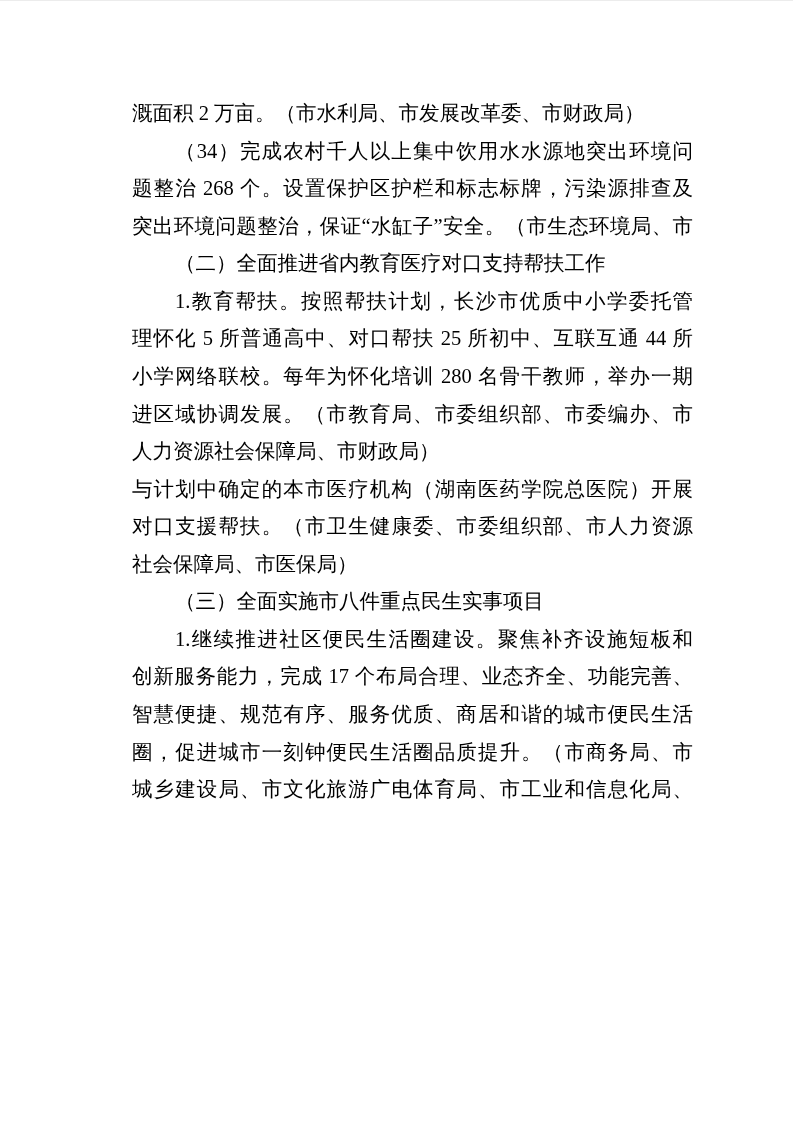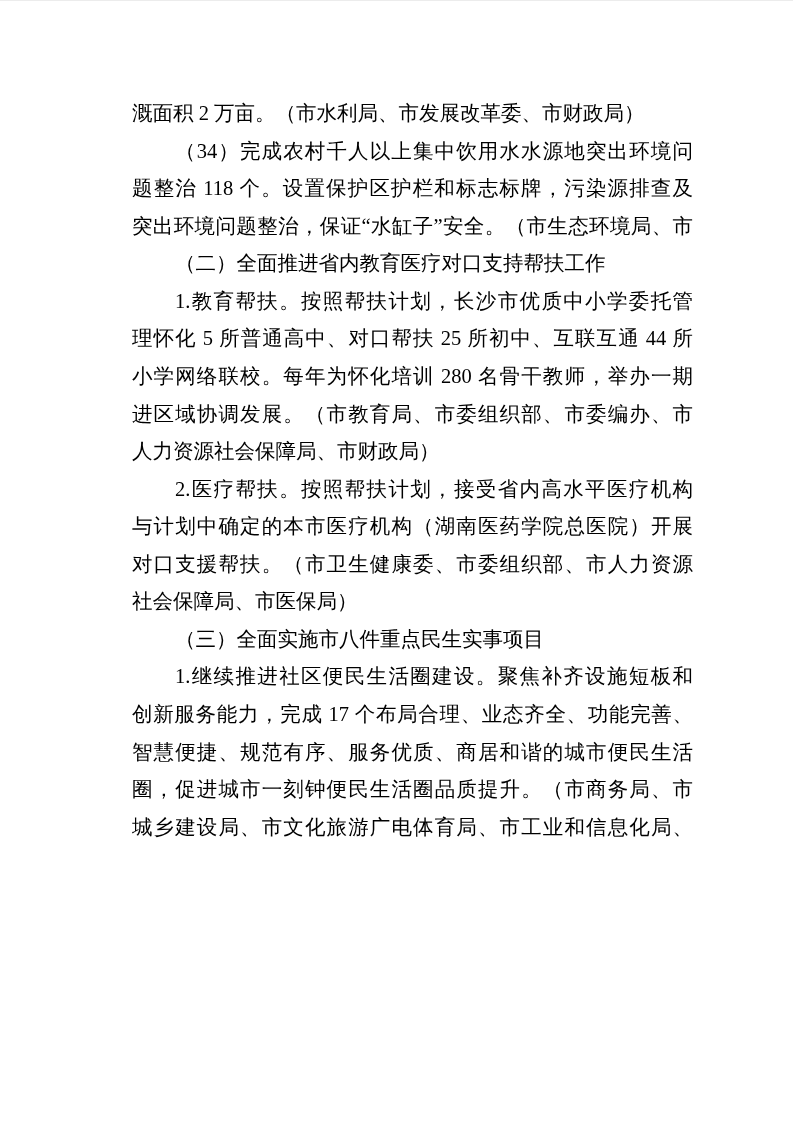--- a/index.html
+++ b/index.html
@@ -47,29 +47,28 @@
   }
 </style>
 </head>
 <body>
 
 <div class="page">
   <div class="page-top-edge"></div>
   <div class="doc">
       <div class="line para-end">溉面积 2 万亩。（市水利局、市发展改革委、市财政局）</div>
       <div class="line indent">（34）完成农村千人以上集中饮用水水源地突出环境问</div>
-      <div class="line">题整治 118 个。设置保护区护栏和标志标牌，污染源排查及</div>
+      <div class="line">题整治 268 个。设置保护区护栏和标志标牌，污染源排查及</div>
       <div class="line">突出环境问题整治，保证“水缸子”安全。（市生态环境局、市</div>
       <div class="line indent para-end">（二）全面推进省内教育医疗对口支持帮扶工作</div>
       <div class="line indent">1.教育帮扶。按照帮扶计划，长沙市优质中小学委托管</div>
       <div class="line">理怀化 5 所普通高中、对口帮扶 25 所初中、互联互通 44 所</div>
       <div class="line">小学网络联校。每年为怀化培训 280 名骨干教师，举办一期</div>
       <div class="line">进区域协调发展。（市教育局、市委组织部、市委编办、市</div>
       <div class="line para-end">人力资源社会保障局、市财政局）</div>
-      <div class="line indent">2.医疗帮扶。按照帮扶计划，接受省内高水平医疗机构</div>
       <div class="line">与计划中确定的本市医疗机构（湖南医药学院总医院）开展</div>
       <div class="line">对口支援帮扶。（市卫生健康委、市委组织部、市人力资源</div>
       <div class="line para-end">社会保障局、市医保局）</div>
       <div class="line indent para-end">（三）全面实施市八件重点民生实事项目</div>
       <div class="line indent">1.继续推进社区便民生活圈建设。聚焦补齐设施短板和</div>
       <div class="line">创新服务能力，完成 17 个布局合理、业态齐全、功能完善、</div>
       <div class="line">智慧便捷、规范有序、服务优质、商居和谐的城市便民生活</div>
       <div class="line">圈，促进城市一刻钟便民生活圈品质提升。（市商务局、市</div>
       <div class="line">城乡建设局、市文化旅游广电体育局、市工业和信息化局、</div>
     </div>

